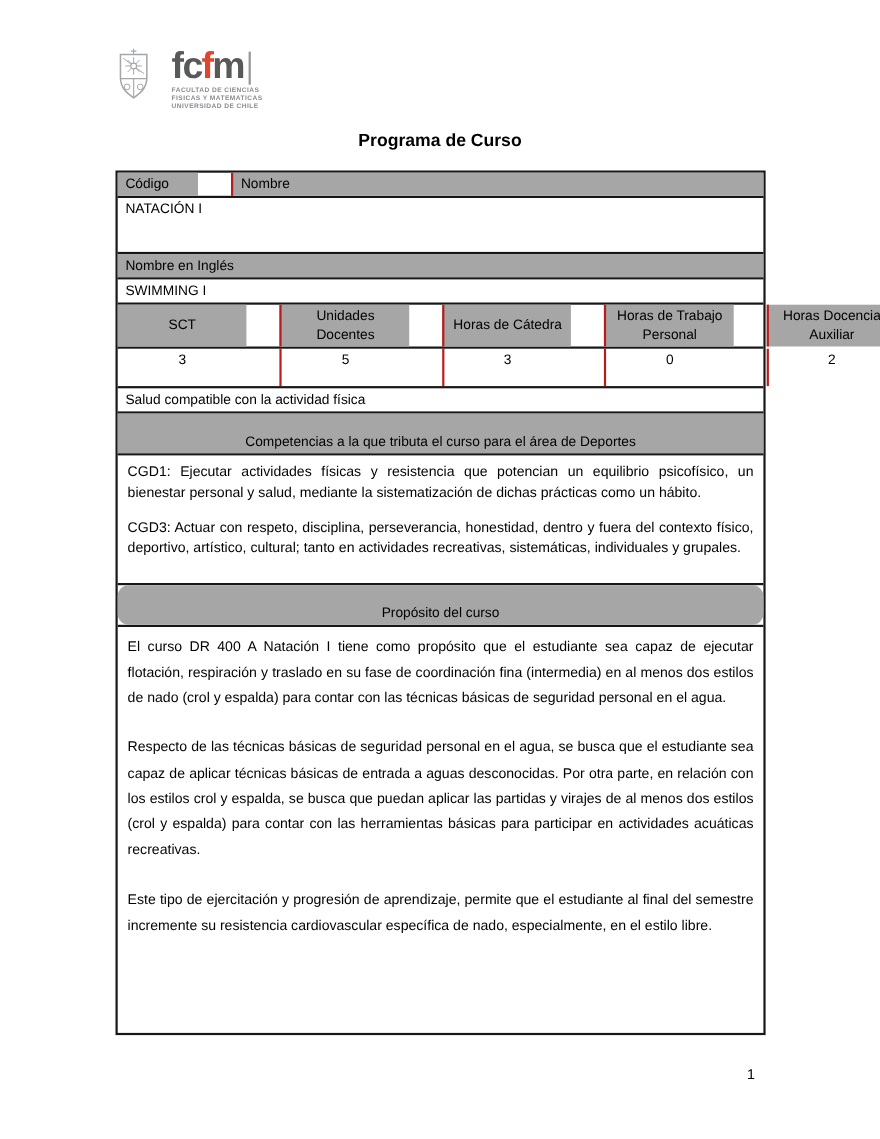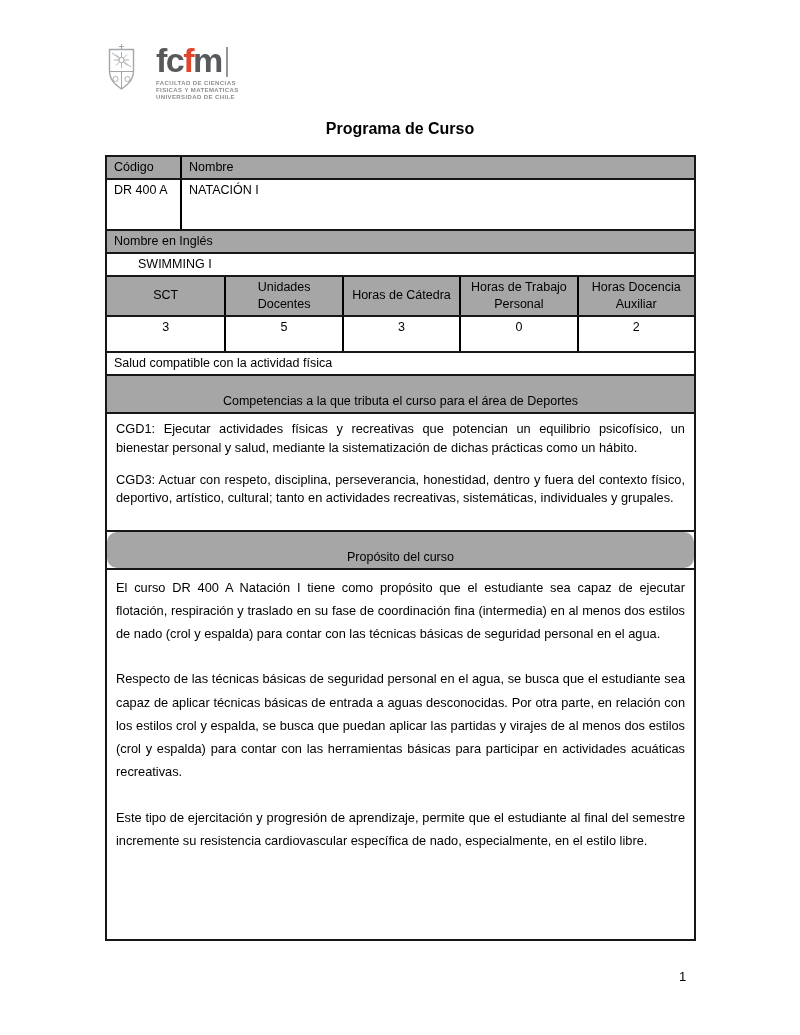--- a/index.html
+++ b/index.html
@@ -17,38 +17,38 @@
   .brand { font-weight:bold; font-size:34px; line-height:32px; letter-spacing:-1.5px; color:#58595b; display:inline-flex; align-items:flex-start; }
   .brand .accent { color:#e0452e; }
   .brand-bar { display:inline-block; width:2px; height:30px; background:#939598; margin-left:4px; margin-top:3px; }
   .logo-caption { margin-top:3px; font-size:6px; line-height:7px; letter-spacing:.4px; color:#8a8c8f; font-weight:bold; }
 
   
   .doc-title { position:absolute; top:120px; left:0; width:100%; text-align:center; font-size:16px; font-weight:bold; }
 
   
   .doc-table { position:absolute; left:105px; top:155px; width:591px; border:2px solid #171717; background:#fff; }
-  .row { display:flex; border-top:2px solid #171717; }
+  .row { display:flex; border-top:2px solid #171717;gap:30px; }
   .row:first-child { border-top:none; }
-  .cell { border-left:2px solid #000000; padding:2px 7px; font-size:12.5px; line-height:1.35; }
+  .cell { border-left:2px solid #b91c1c; padding:2px 7px; font-size:12.5px; line-height:1.35; }
   .cell:first-child { border-left:none; }
   .gray { background:#a6a6a6; }
   .center { text-align:center; }
   .vcenter { display:flex; align-items:center; justify-content:center; }
 
   .col-codigo { width:73px; flex:none; }
   .col-rest { flex:1; }
   .col5 { width:20%; flex:none; }
   .col-req { width:60.4%; flex:none; }
   .col-car { flex:1; }
 
   .h-codigo { min-height:21px; }
   .h-name { min-height:49px; }
   .h-ing { min-height:21px; }
-  .h-swim { min-height:19px;margin-left:24px; }
+  .h-swim { min-height:19px; }
   .h-sct-head { min-height:38px; }
   .h-sct-val { min-height:34px; }
   .h-req-head { min-height:21px; }
   .h-req-val { min-height:19px; }
   .h-comp { min-height:33px; }
   .h-cgd { min-height:116px; }
   .h-prop { min-height:33px;border-radius:10px; }
   .h-body { min-height:369px; }
 
   .para-cell { padding:6px 9px; }
@@ -103,21 +103,20 @@
   <div class="doc-title">Programa de Curso</div>
 
   <div class="doc-table">
 
     <div class="row">
       <div class="cell gray col-codigo h-codigo">Código</div>
       <div class="cell gray col-rest h-codigo">Nombre</div>
     </div>
 
     <div class="row">
-      <div class="cell col-codigo h-name">DR 400 A</div>
       <div class="cell col-rest h-name">NATACIÓN I</div>
     </div>
 
     <div class="row">
       <div class="cell gray col-rest h-ing">Nombre en Inglés</div>
     </div>
 
     <div class="row">
       <div class="cell col-rest h-swim">SWIMMING I</div>
     </div>
@@ -142,21 +141,21 @@
     <div class="row">
       <div class="cell col-req h-req-val">Salud compatible con la actividad física</div>
     </div>
 
     <div class="row">
       <div class="cell gray col-rest h-comp center top-head">Competencias a la que tributa el curso para el área de Deportes</div>
     </div>
 
     <div class="row">
       <div class="cell col-rest h-cgd para-cell cgd">
-        <p>CGD1: Ejecutar actividades físicas y recreativas que potencian un equilibrio psicofísico, un bienestar personal y salud, mediante la sistematización de dichas prácticas como un hábito.</p>
+        <p>CGD1: Ejecutar actividades físicas y resistencia que potencian un equilibrio psicofísico, un bienestar personal y salud, mediante la sistematización de dichas prácticas como un hábito.</p>
         <p>CGD3: Actuar con respeto, disciplina, perseverancia, honestidad, dentro y fuera del contexto físico, deportivo, artístico, cultural; tanto en actividades recreativas, sistemáticas, individuales y grupales.</p>
       </div>
     </div>
 
     <div class="row">
       <div class="cell gray col-rest h-prop center top-head">Propósito del curso</div>
     </div>
 
     <div class="row">
       <div class="cell col-rest h-body para-cell prop">

